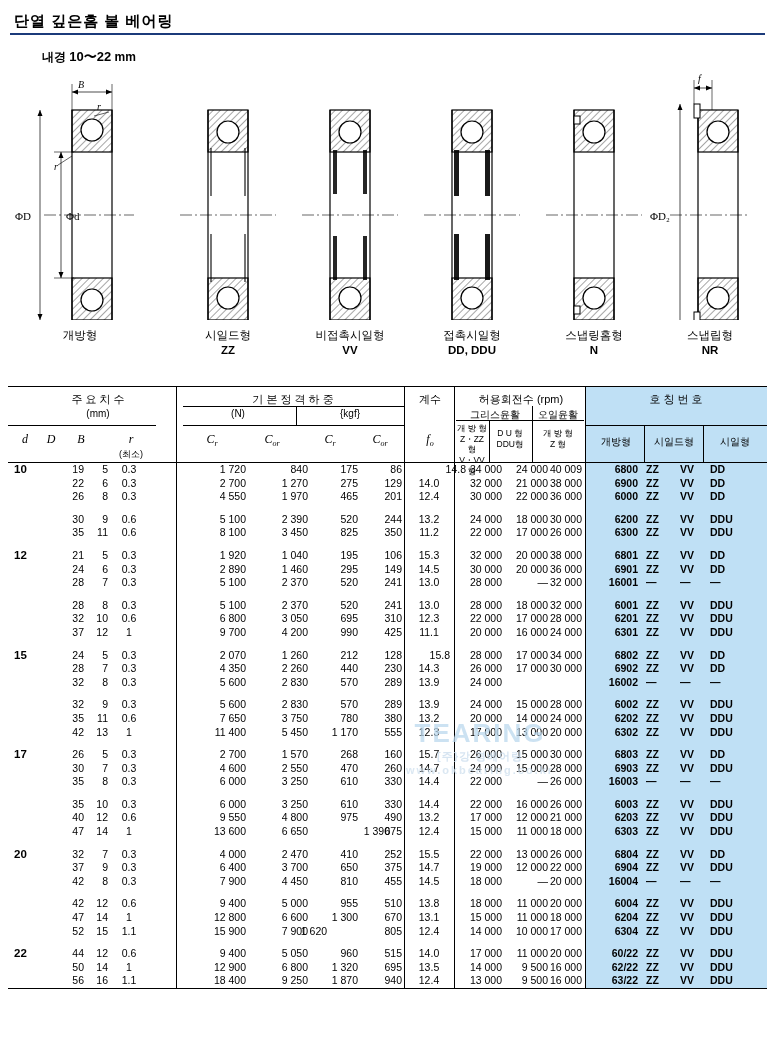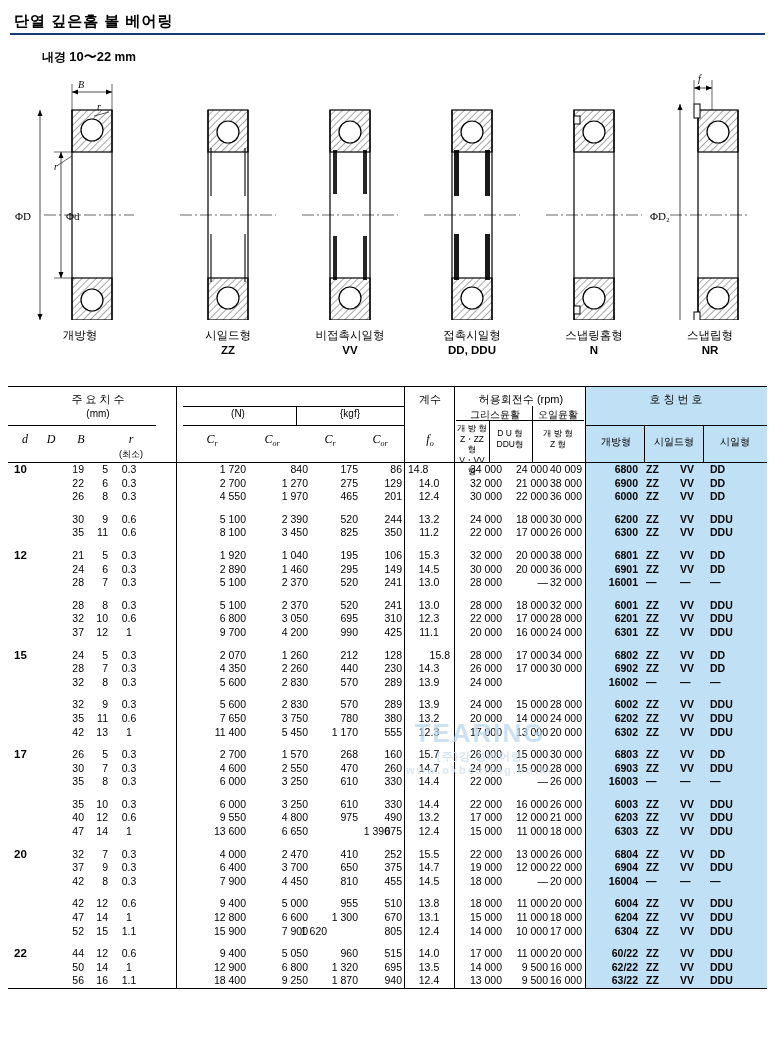--- a/index.html
+++ b/index.html
@@ -211,20 +211,21 @@
   </div>
 
   <div class="tbl">
 
     <div class="hdr">
       <div class="bluehdr" style="position:absolute;left:577px;top:0;width:182px;height:75px;"></div>
 
       <div class="cell" style="left:6px;top:5px;width:168px;">주 요 치 수</div>
       <div class="cell" style="left:6px;top:21px;width:168px;font-size:10px;">(mm)</div>
 
+      <div class="cell" style="left:175px;top:5px;width:220px;">기 본 정 격 하 중</div>
       <div class="cell" style="left:175px;top:21px;width:110px;font-size:10px;">(N)</div>
       <div class="cell" style="left:288px;top:21px;width:108px;font-size:10px;">{kgf}</div>
 
       <div class="cell" style="left:398px;top:5px;width:48px;">계수</div>
 
       <div class="cell" style="left:450px;top:5px;width:126px;">허용회전수 (rpm)</div>
       <div class="cell" style="left:450px;top:21px;width:74px;font-size:10px;">그리스윤활</div>
       <div class="cell" style="left:524px;top:21px;width:52px;font-size:10px;">오일윤활</div>
 
       <div class="cell" style="left:580px;top:5px;width:176px;">호 칭 번 호</div>
@@ -286,21 +287,21 @@
     <div class="rowgrp">
           <div class="r">
             <span class="dcol" style="left: 6px; width: 24px; text-align: left;">10</span>
             <span style="left: 54px; width: 22px; text-align: right;">19</span>
             <span style="left: 80px; width: 20px; text-align: right;">5</span>
             <span style="left: 104px; width: 34px; text-align: center;">0.3</span>
             <span style="left: 182px; width: 56px; text-align: right;">1 720</span>
             <span style="left: 244px; width: 56px; text-align: right;">840</span>
             <span style="left: 300px; width: 50px; text-align: right;">175</span>
             <span style="left: 352px; width: 42px; text-align: right;">86</span>
-            <span style="left: 400px; width: 42px; text-align: left;">14.8</span>
+            <span style="left: 416px; width: 42px; text-align: right;">14.8</span>
             <span style="left: 450px; width: 44px; text-align: right;">34 000</span>
             <span style="left: 496px; width: 44px; text-align: right;">24 000</span>
             <span style="left: 530px; width: 44px; text-align: right;">40 009</span>
             <span class="bn" style="left: 580px; width: 50px; text-align: right;">6800</span>
             <span class="bn" style="left: 638px; width: 26px; text-align: left;">ZZ</span>
             <span class="bn" style="left: 672px; width: 26px; text-align: left;">VV</span>
             <span class="bn" style="left: 702px; width: 40px; text-align: left;">DD</span>
           </div>
           <div class="r">
             <span style="left: 54px; width: 22px; text-align: right;">22</span>

